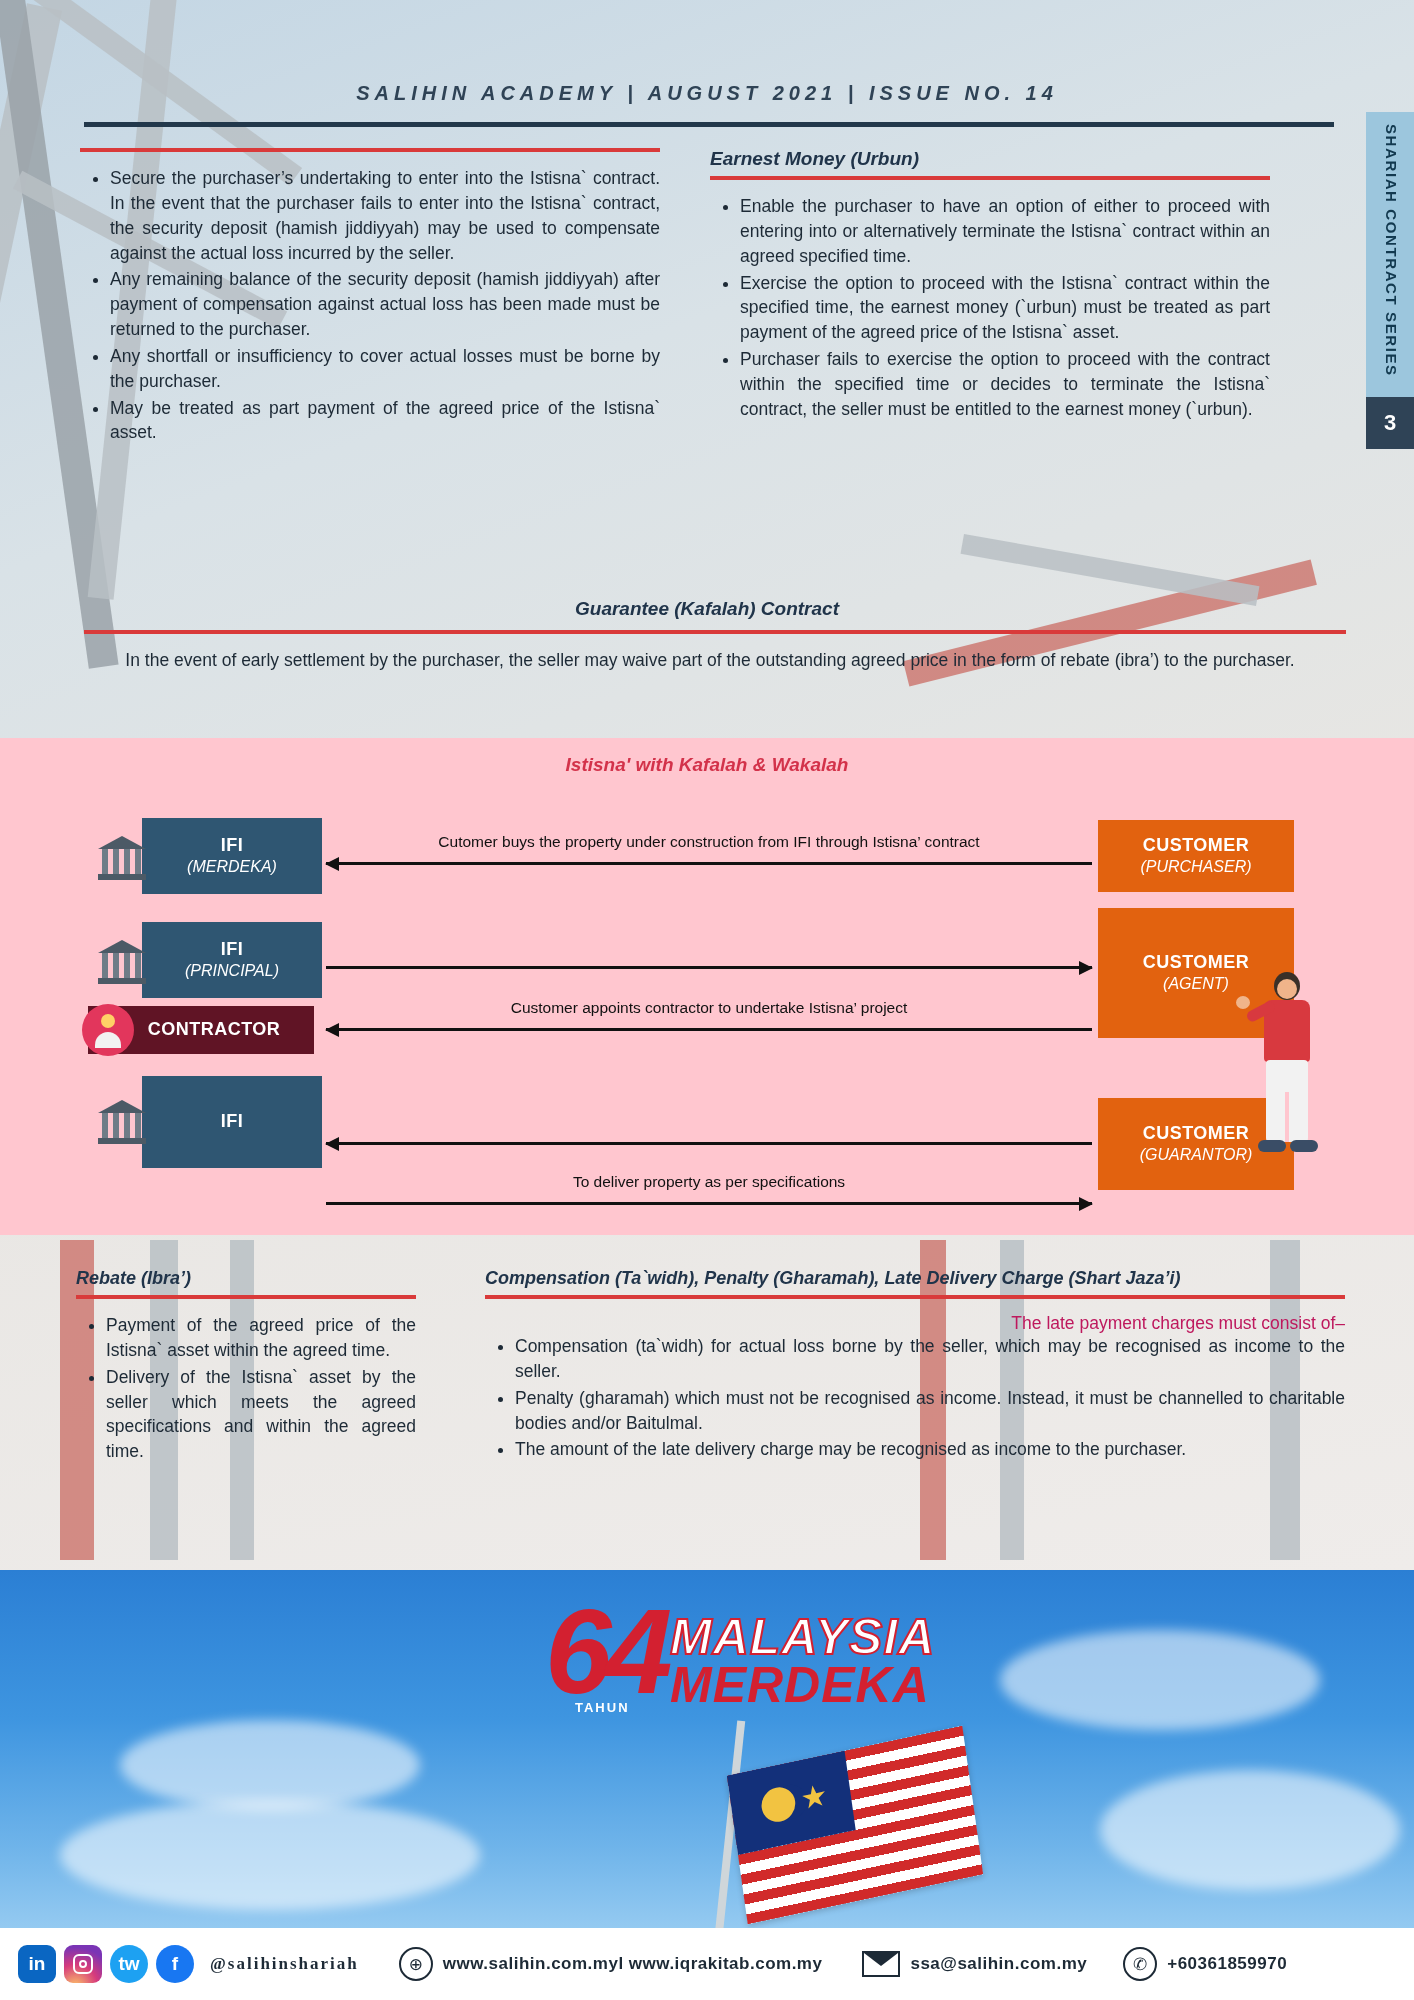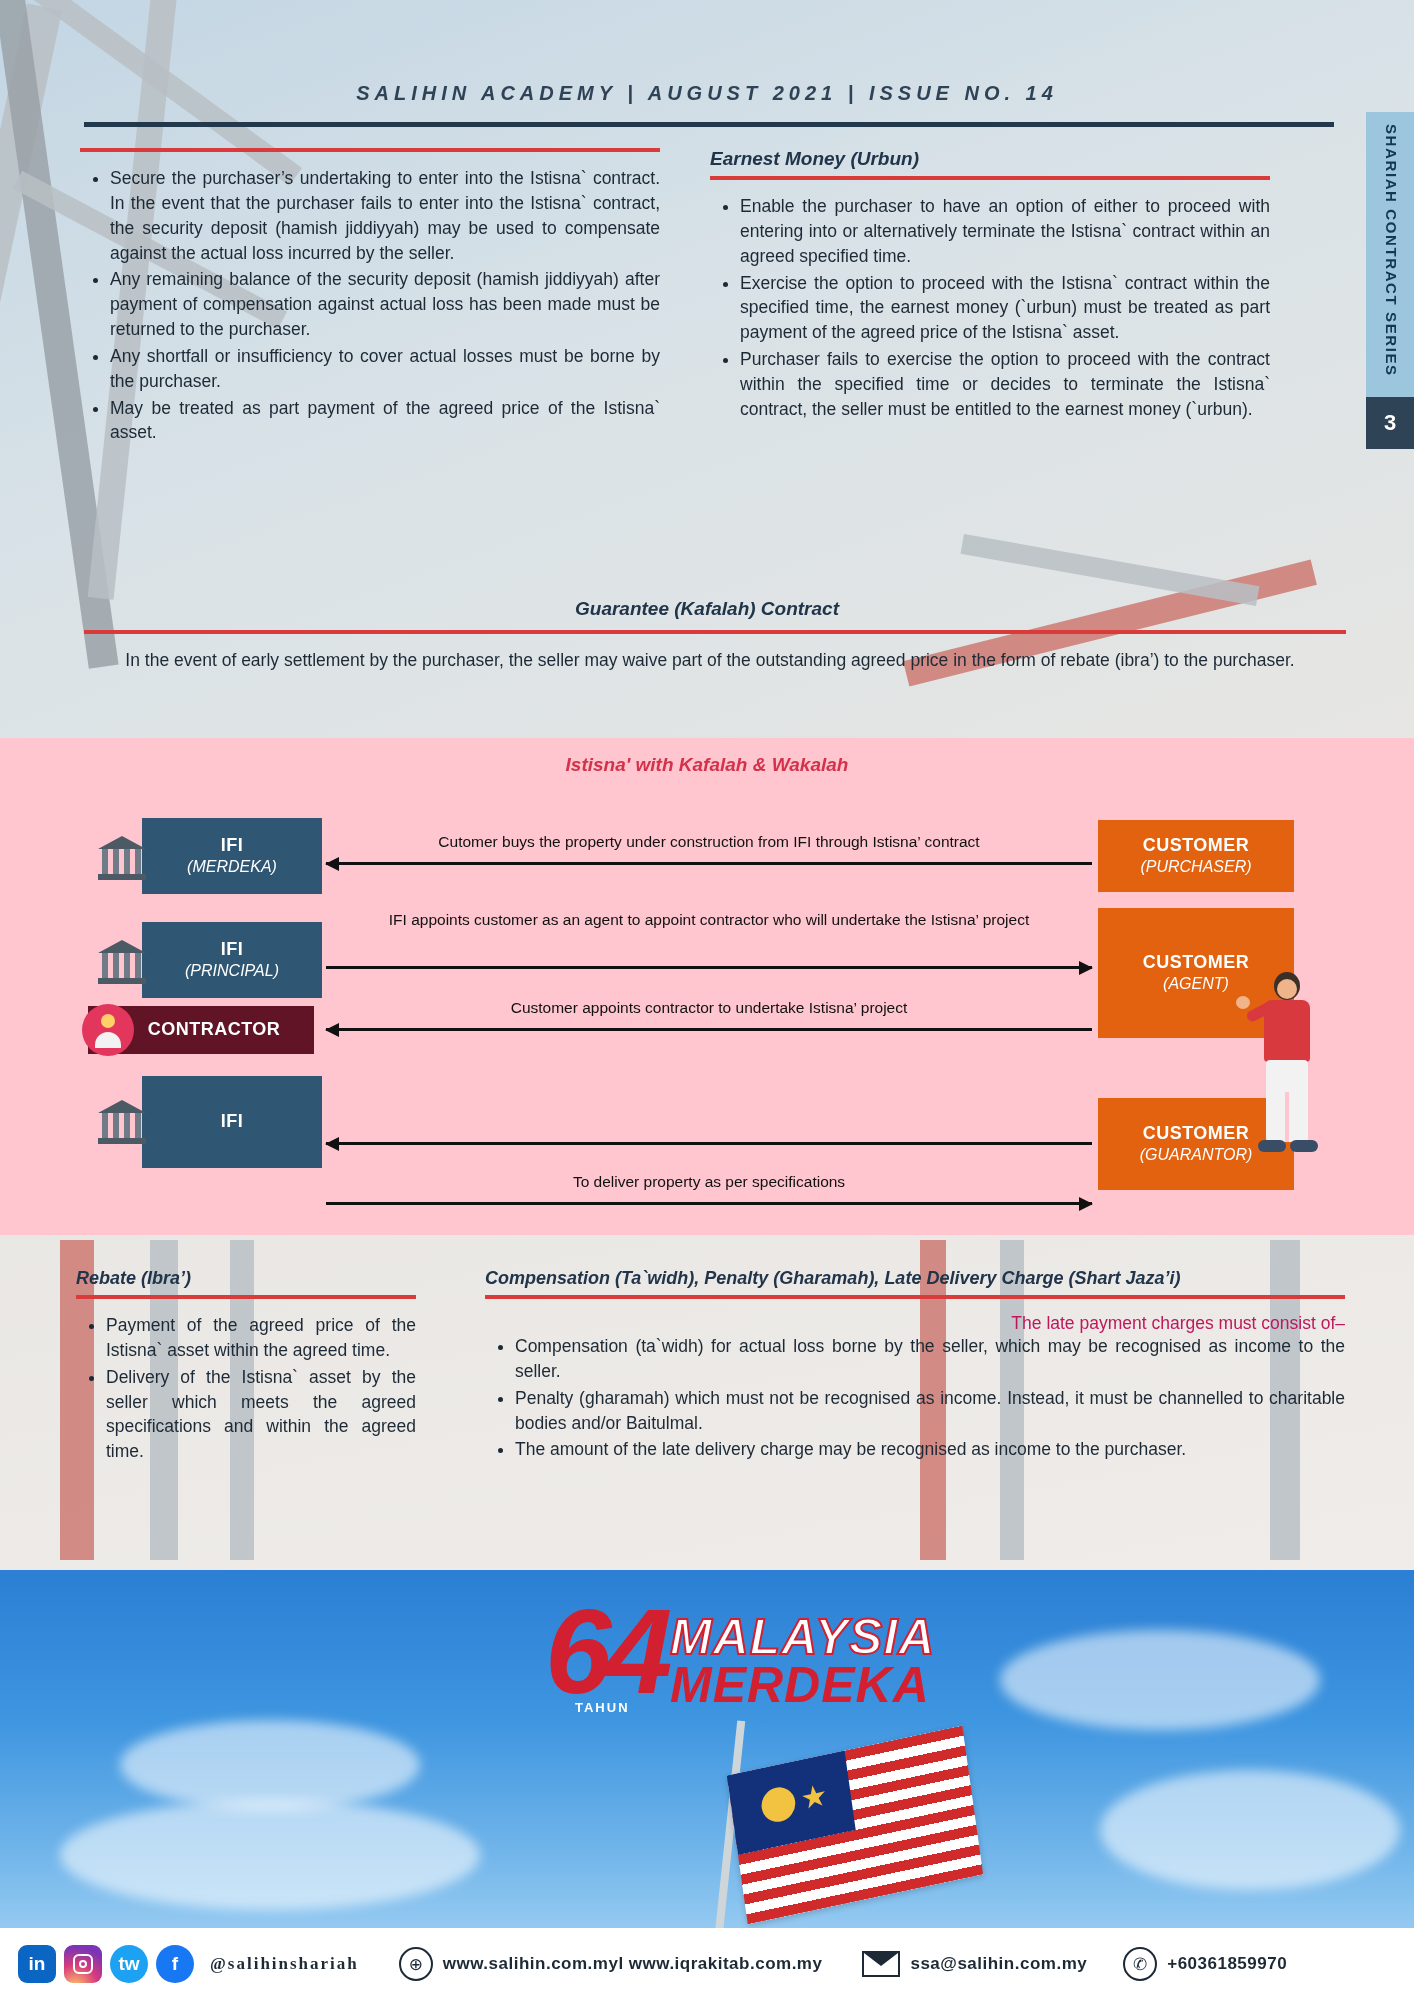--- a/index.html
+++ b/index.html
@@ -330,21 +330,20 @@
   </div>
   <div class="box box-orange" style="left:1098px;top:360px;width:196px;height:92px;">
     <div class="t1">CUSTOMER</div>
     <div class="t2">(GUARANTOR)</div>
   </div>
 
   <div class="arrow left" style="left:326px;top:124px;width:766px;"></div>
   <div class="arrow-label" style="left:326px;top:94px;width:766px;">Cutomer buys the property under construction from IFI through Istisna’ contract</div>
 
   <div class="arrow right" style="left:326px;top:228px;width:766px;"></div>
-  <div class="arrow-label" style="left:326px;top:172px;width:766px;">IFI appoints customer as an agent to appoint contractor who will undertake the Istisna’ project</div>
 
   <div class="arrow left" style="left:326px;top:290px;width:766px;"></div>
   <div class="arrow-label" style="left:326px;top:260px;width:766px;">Customer appoints contractor to undertake Istisna’ project</div>
 
   <div class="arrow left" style="left:326px;top:404px;width:766px;"></div>
 
   <div class="arrow right" style="left:326px;top:464px;width:766px;"></div>
   <div class="arrow-label" style="left:326px;top:434px;width:766px;">To deliver property as per specifications</div>
 </div>
 

